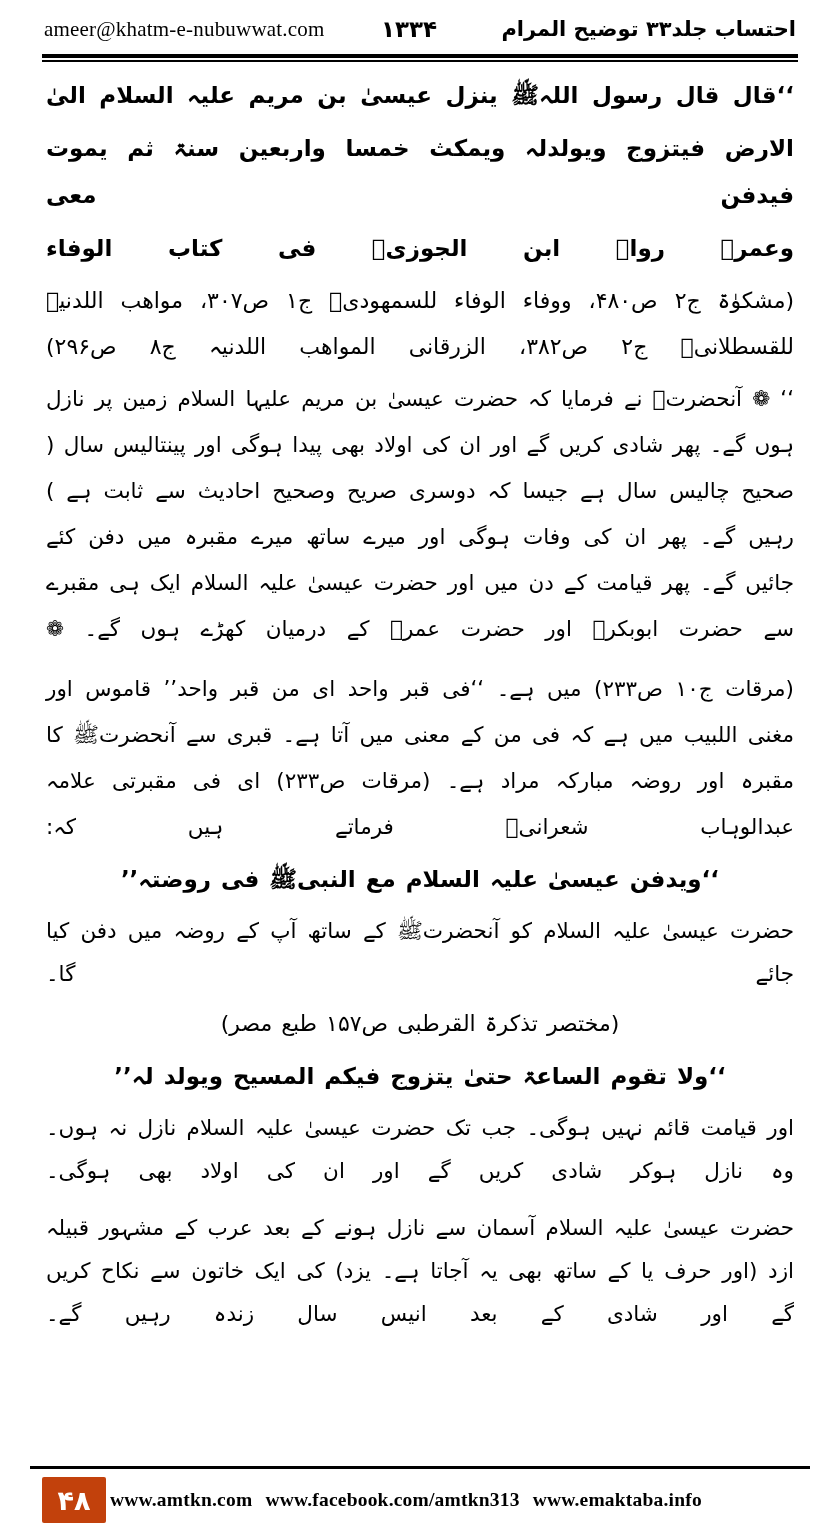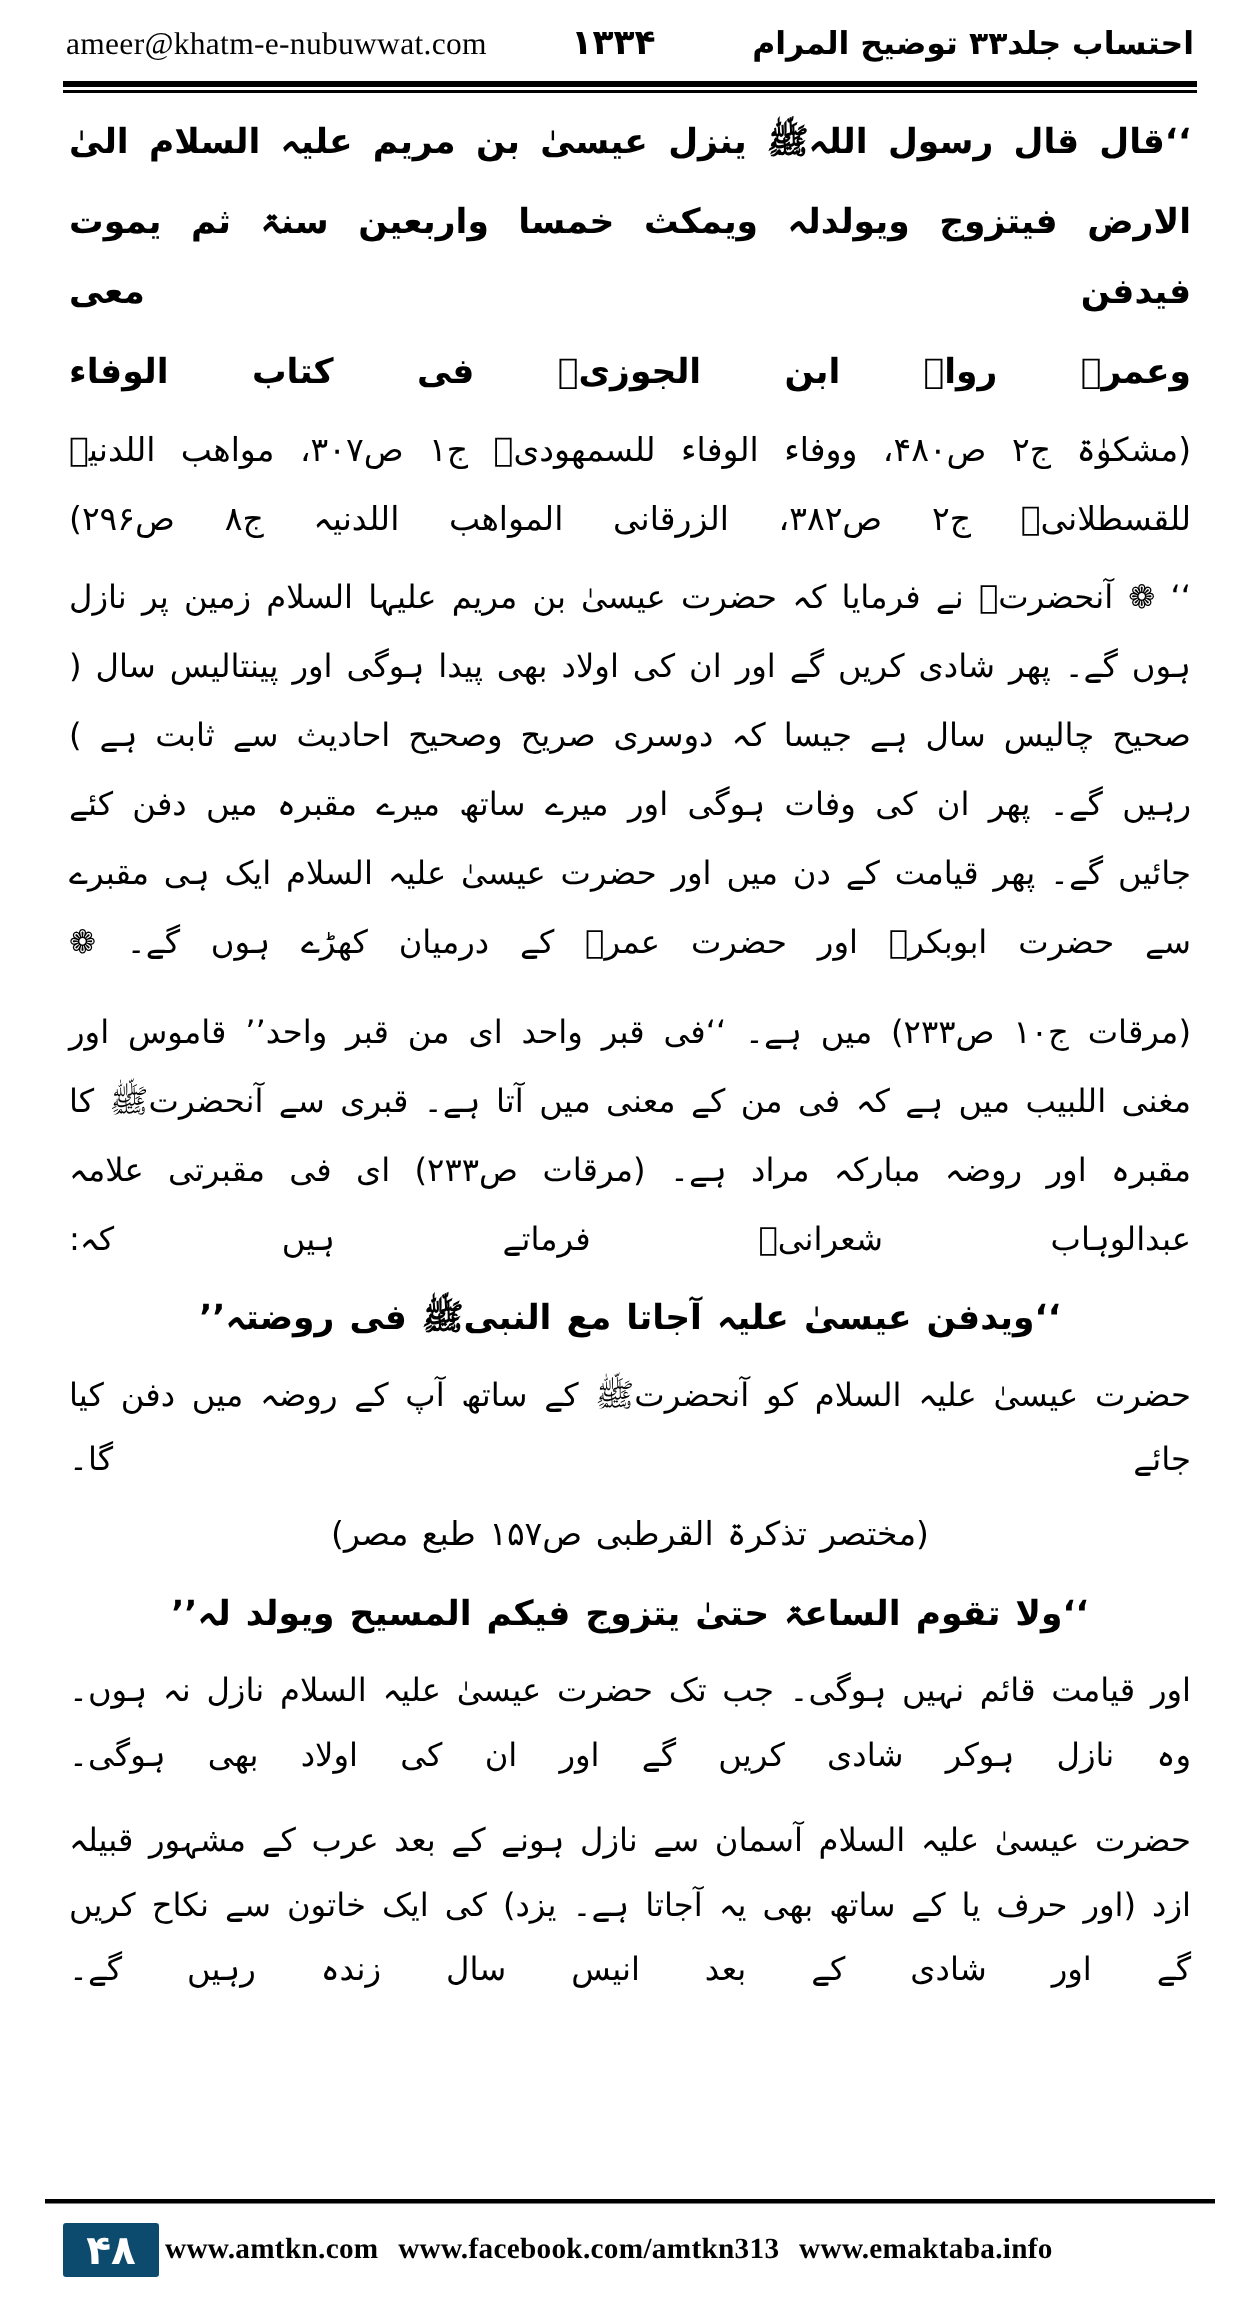--- a/index.html
+++ b/index.html
@@ -111,27 +111,27 @@
     margin: 0 30px;
   }
   .footer-inner {
     display: flex;
     align-items: center;
     height: 62px;
     padding: 0 30px;
     box-sizing: border-box;
   }
   .pagebox {
-    background: #0c4a6e;
+    background: #c2410c;
     color: #fff;
     font-family: "DejaVu Sans", sans-serif;
     font-size: 27px;
     font-weight: bold;
     width: 64px;
-    height: 36px;
+    height: 46px;
     display: flex;
     align-items: center;
     justify-content: center;
     border-radius: 2px;
     margin-left: 12px;
   }
   .footer-links {
     flex: 1;
     text-align: left;
     font-family: "Liberation Serif", serif;
@@ -162,21 +162,21 @@
     <p class="para ar-block">وعمرؓ رواہ ابن الجوزیؒ فی کتاب الوفاء</p>
 
     <p class="para ref">(مشکوٰۃ ج۲ ص۴۸۰، ووفاء الوفاء للسمھودیؒ ج۱ ص۳۰۷، مواھب اللدنیہ للقسطلانیؒ ج۲ ص۳۸۲، الزرقانی المواھب اللدنیہ ج۸ ص۲۹۶)</p>
 
     <p class="para">‘‘ ❁ آنحضرتﷺ نے فرمایا کہ حضرت عیسیٰ بن مریم علیہا السلام زمین پر نازل ہوں گے۔ پھر شادی کریں گے اور ان کی اولاد بھی پیدا ہوگی اور پینتالیس سال ( صحیح چالیس سال ہے جیسا کہ دوسری صریح وصحیح احادیث سے ثابت ہے ) رہیں گے۔ پھر ان کی وفات ہوگی اور میرے ساتھ میرے مقبرہ میں دفن کئے جائیں گے۔ پھر قیامت کے دن میں اور حضرت عیسیٰ علیہ السلام ایک ہی مقبرے سے حضرت ابوبکرؓ اور حضرت عمرؓ کے درمیان کھڑے ہوں گے۔ ❁</p>
 
     <div class="gap-sm"></div>
 
     <p class="para">(مرقات ج۱۰ ص۲۳۳) میں ہے۔ ‘‘فی قبر واحد ای من قبر واحد’’ قاموس اور مغنی اللبیب میں ہے کہ فی من کے معنی میں آتا ہے۔ قبری سے آنحضرتﷺ کا مقبرہ اور روضہ مبارکہ مراد ہے۔ (مرقات ص۲۳۳) ای فی مقبرتی علامہ عبدالوہاب شعرانیؒ فرماتے ہیں کہ:</p>
 
-    <p class="para ar-block ctr">‘‘ویدفن عیسیٰ علیہ آجاتا مع النبیﷺ فی روضتہ’’</p>
+    <p class="para ar-block ctr">‘‘ویدفن عیسیٰ علیہ السلام مع النبیﷺ فی روضتہ’’</p>
 
     <p class="para tight">حضرت عیسیٰ علیہ السلام کو آنحضرتﷺ کے ساتھ آپ کے روضہ میں دفن کیا جائے گا۔</p>
 
     <p class="para ref ctr">(مختصر تذکرۃ القرطبی ص۱۵۷ طبع مصر)</p>
 
 
     <p class="para ar-block ctr">‘‘ولا تقوم الساعۃ حتیٰ یتزوج فیکم المسیح ویولد لہ’’</p>
 
     <p class="para tight">اور قیامت قائم نہیں ہوگی۔ جب تک حضرت عیسیٰ علیہ السلام نازل نہ ہوں۔ وہ نازل ہوکر شادی کریں گے اور ان کی اولاد بھی ہوگی۔</p>
 

